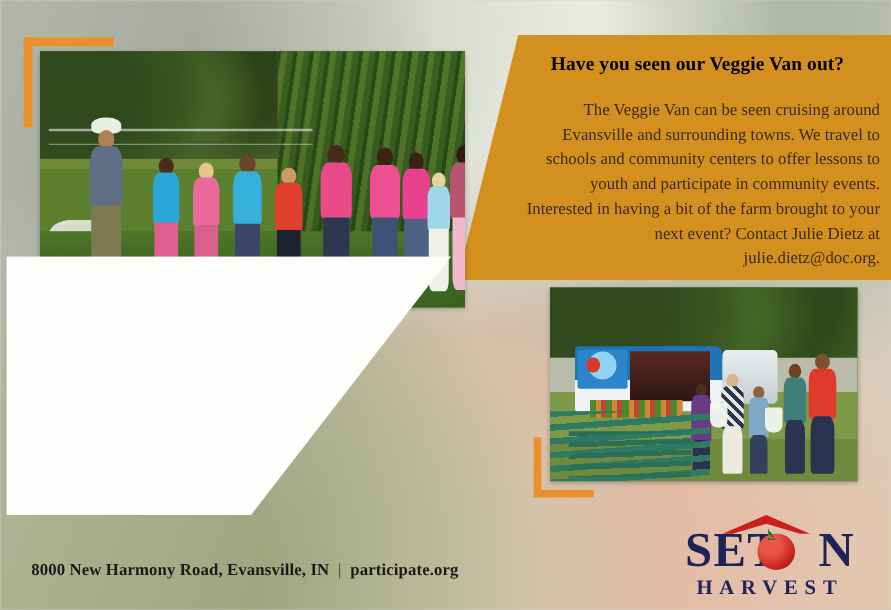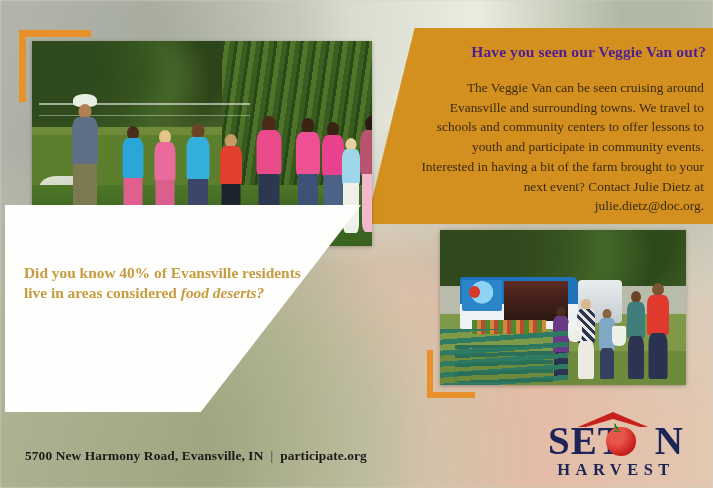--- a/index.html
+++ b/index.html
@@ -31,22 +31,22 @@
     background:linear-gradient(110deg,rgba(255,255,255,.25) 0%,rgba(255,255,255,0) 45%);}
 
   
   .orange-panel{
     position:absolute;left:366px;top:28px;width:347px;height:196px;
     background:#d4901f;
     clip-path:polygon(14% 0%, 100% 0%, 100% 100%, 0% 100%);
   }
   .orange-head{
     position:absolute;left:410px;top:42px;width:296px;
-    color:#4c1d95;font-weight:bold;font-size:15.5px;line-height:1.25;
-    text-align:right;letter-spacing:.1px;
+    color:#000000;font-weight:bold;font-size:15.5px;line-height:1.25;
+    text-align:center;letter-spacing:.1px;
   }
   .orange-body{
     position:absolute;left:416px;top:78px;width:288px;
     color:#3a2a10;font-size:13.4px;line-height:1.47;text-align:right;
   }
 
   
   .white-panel{
     position:absolute;left:5px;top:205px;width:356px;height:207px;
     background:#fefefd;
@@ -252,24 +252,20 @@
     </div>
   </div>
 
   <div class="bracket tl" style="left:19px;top:30px;width:72px;height:72px;">
     <span class="h"></span>
     <span class="v"></span>
   </div>
 
   <div class="white-panel"></div>
 
-  <div class="dd-head">
-    <span>Did you know 40% of Evansville residents</span><br>
-    <span>live in areas considered </span><i>food deserts?</i>
-  </div>
 
 
   <div class="photo photo-van">
     <div class="van-scene">
       <div class="van-trees"></div>
       <div class="van-body">
         <div class="van-graphic"></div>
         <div class="van-red"></div>
       </div>
       <div class="van-open"></div>
@@ -310,21 +306,21 @@
       <div class="bench-frame"></div>
     </div>
   </div>
 
   <div class="bracket bl" style="left:427px;top:350px;width:48px;height:48px;">
     <span class="h"></span>
     <span class="v"></span>
   </div>
 
   <div class="footer-addr">
-    <span>5700 New Harmony Road, Evansville, IN</span><span class="sep">|</span><span>participate.org</span>
+    <span>8000 New Harmony Road, Evansville, IN</span><span class="sep">|</span><span>participate.org</span>
   </div>
 
   <div class="logo">
     <svg class="logo-roof" viewBox="0 0 74 18">
       <path d="M2 17 L37 2 L72 17 L64 17 L37 9 L10 17 Z" fill="#c8201c"></path>
     </svg>
     <div class="logo-seton"><span>SET</span><span class="gap"></span><span>N</span></div>
     <div class="tomato">
       <div class="leaf"></div>
     </div>

